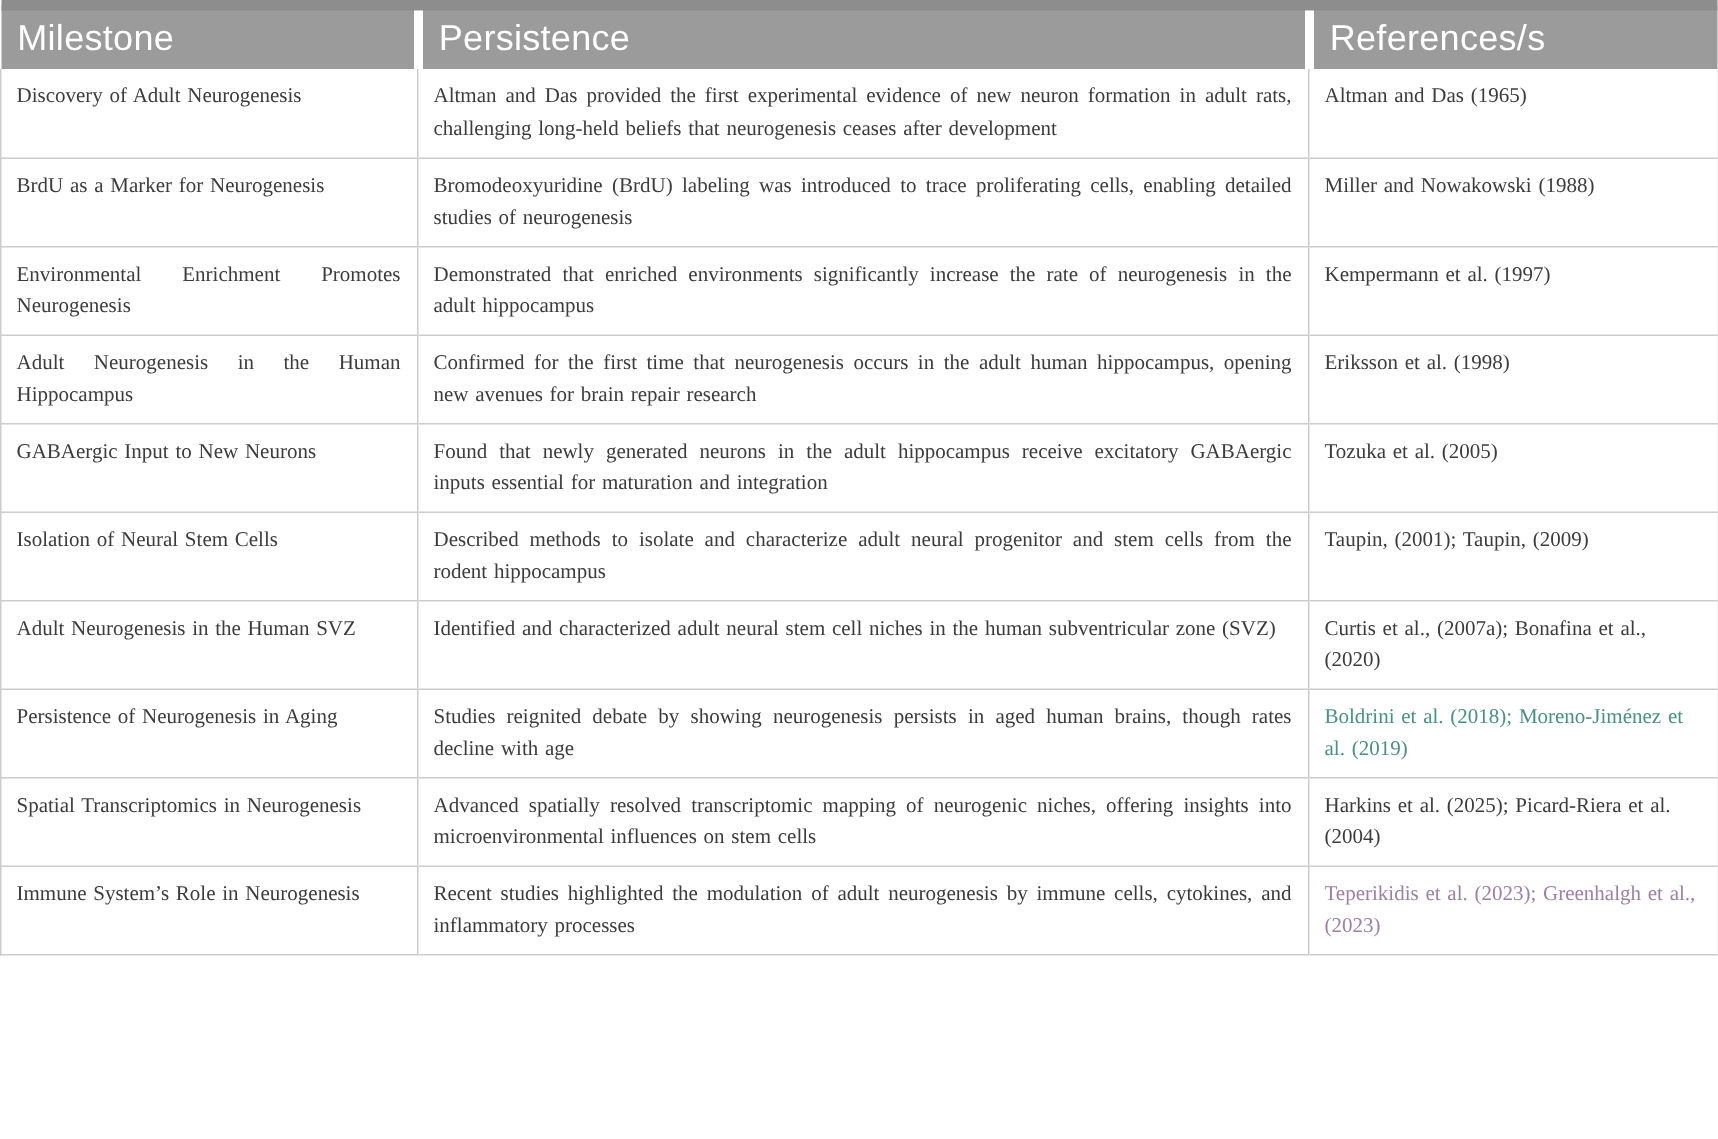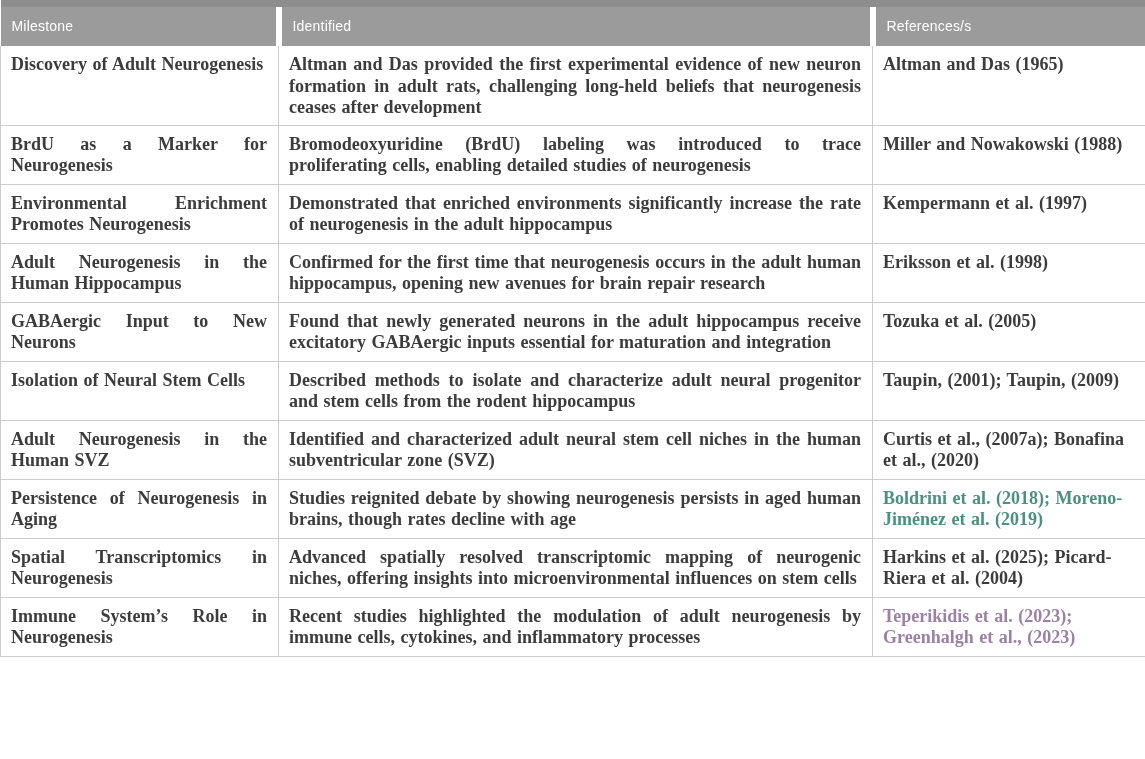--- a/index.html
+++ b/index.html
@@ -20,41 +20,40 @@
   }
   col.c-milestone   { width: 278px; }
   col.c-description { width: 594px; }
   col.c-references  { width: 273px; }
 
   thead th {
     background: var(--header-bg, #9b9b9b);
     border-top: 7px solid var(--header-top, #8d8d8d);
     color: var(--header-text, #ffffff);
     font-family: "Liberation Sans", sans-serif;
-    font-size: 14px;
+    font-size: 24px;
     font-weight: 400;
     letter-spacing: 0.2px;
     text-align: left;
     vertical-align: middle;
     height: 37px;
     padding: 0 10px 2px 11px;
   }
   thead th + th {
     border-left: 6px solid #ffffff;
   }
 
   tbody td {
     vertical-align: top;
-    font-size: 18px;
+    font-size: 14px;
     line-height: 21.5px;
     color: var(--body-text, #3c3c3c);
     padding: 8px 11px 6px 10px;
     border-bottom: 1px solid var(--grid-line, #cccccc);
     word-spacing: 1px;
-    font-weight: bold;
   }
   tbody tr { height: 59px; }
   tbody td + td { border-left: 1px solid var(--grid-line, #cccccc); }
   tbody td:first-child { border-left: 1px solid var(--grid-line, #cccccc); }
   tbody td:last-child  { border-right: 1px solid var(--grid-line, #cccccc); margin-top: 22px; }
 
   td.cell-milestone, td.cell-description { text-align: justify; }
   td.cell-references { text-align: left; }
 
   td.ref-teal   { color: var(--ref-teal, #4a9181); }
@@ -65,21 +64,21 @@
 
 <table class="milestones">
   <colgroup>
     <col class="c-milestone">
     <col class="c-description">
     <col class="c-references">
   </colgroup>
   <thead>
     <tr>
       <th>Milestone</th>
-      <th>Identified</th>
+      <th>Persistence</th>
       <th>References/s</th>
     </tr>
   </thead>
   <tbody>
       <tr>
         <td class="cell-milestone">Discovery of Adult Neurogenesis</td>
         <td class="cell-description">Altman and Das provided the first experimental evidence of new neuron formation in adult rats, challenging long-held beliefs that neurogenesis ceases after development</td>
         <td class="cell-references">Altman and Das (1965)</td>
       </tr>
       <tr>

